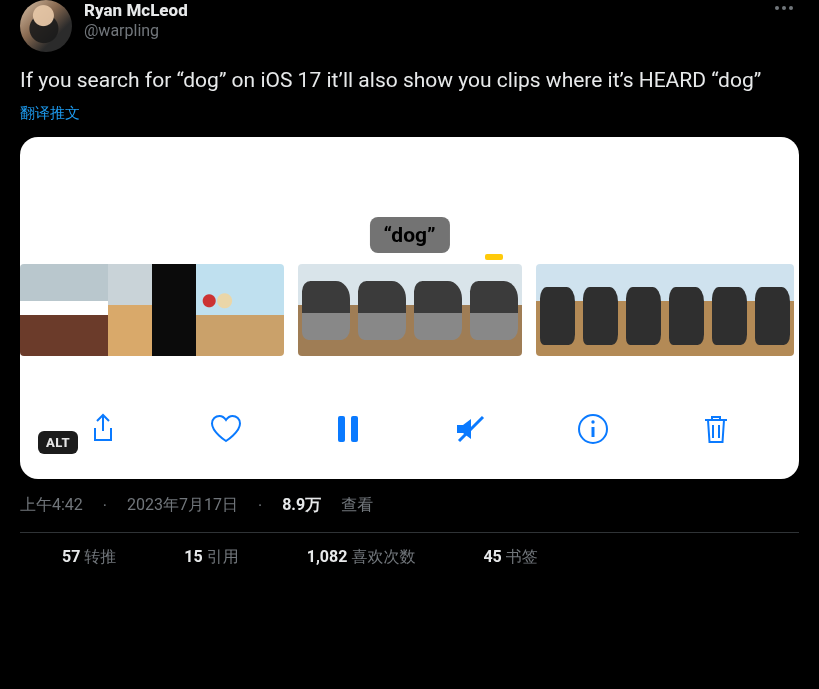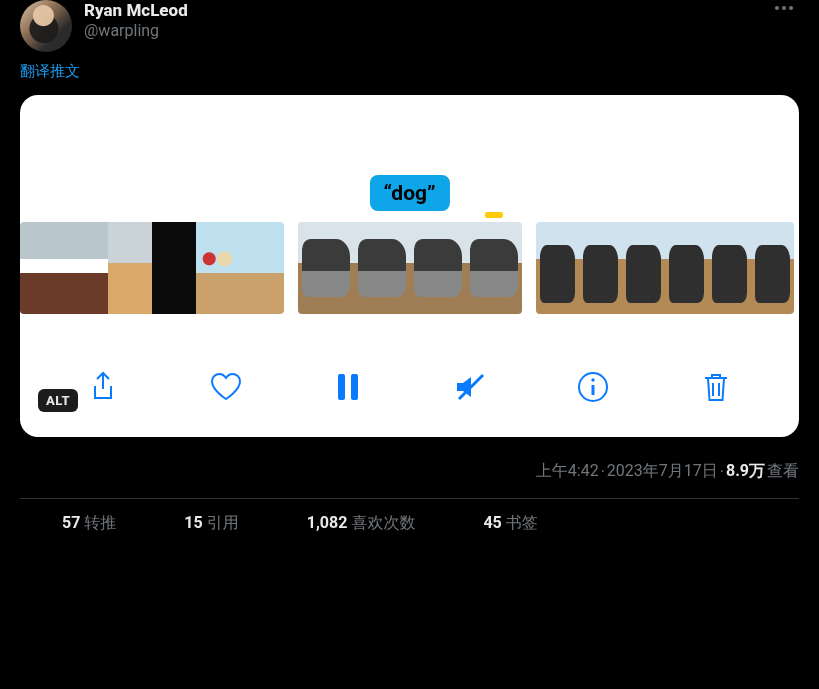--- a/index.html
+++ b/index.html
@@ -76,21 +76,21 @@
     margin-top:14px;
     background:#fff;
     border-radius:18px;
     overflow:hidden;
     position:relative;
     height:342px;
   }
   .bubble{
     position:absolute;
     top:80px; left:50%; transform:translateX(-50%);
-    background:#0ea5e9;
+    background:#737373;
     color:#000;
     font-weight:700;
     font-size:21px;
     padding:6px 14px;
     border-radius:8px;
   }
   .tick{
     position:absolute;
     top:117px; left:465px;
     width:18px;height:6px;background:#ffca0a;border-radius:2px;
@@ -152,27 +152,26 @@
     left:18px; bottom:25px;
     background:#1c1c1c;
     color:#e5e5e5;
     font-size:13px;
     font-weight:800;
     padding:4px 8px;
     border-radius:6px;
     letter-spacing:.5px;
   }
   .meta-row{
-    margin-top:24px;
+    margin-top:16px;
     color:#71767b;
     font-size:16px;
     display:flex;
-    gap:2px;
+    gap:20px;
     align-items:center;
-    justify-content:flex-end;
   }
   .meta-row .strong{color:#e7e9ea;font-weight:700;}
   .divider{
     border:none;border-top:1px solid #2f3336;
     margin:16px 0 0 0;
   }
   .stats{
     margin-top:14px;
     display:flex;
     gap:26px;
@@ -192,20 +191,21 @@
       <div class="display-name">Ryan McLeod</div>
       <div class="handle">@warpling</div>
     </div>
     <div class="more-icon">
       <span></span>
         <span></span>
         <span></span>
     </div>
   </div>
 
+  <div class="tweet-text">If you search for “dog” on iOS 17 it’ll also show you clips where it’s HEARD “dog”</div>
 
   <a class="translate-link">翻译推文</a>
 
   <div class="media-card">
     <div class="bubble">“dog”</div>
     <div class="tick"></div>
 
     <div class="film">
       <div class="clip c1">
         <div class="frame f1"></div>

